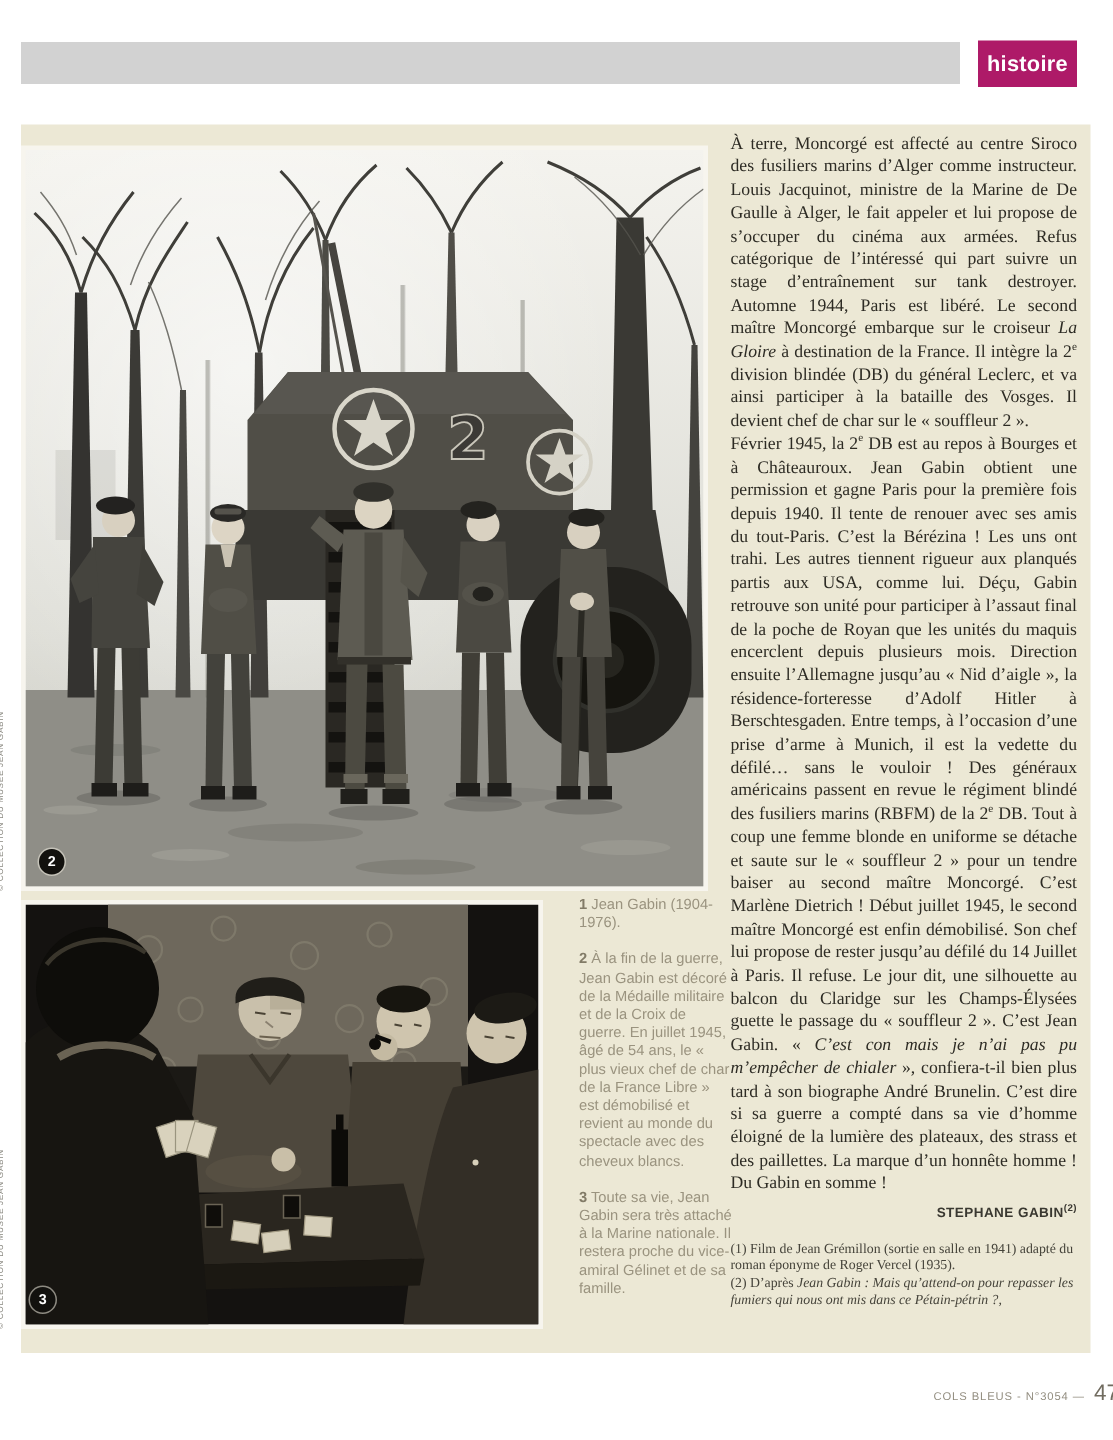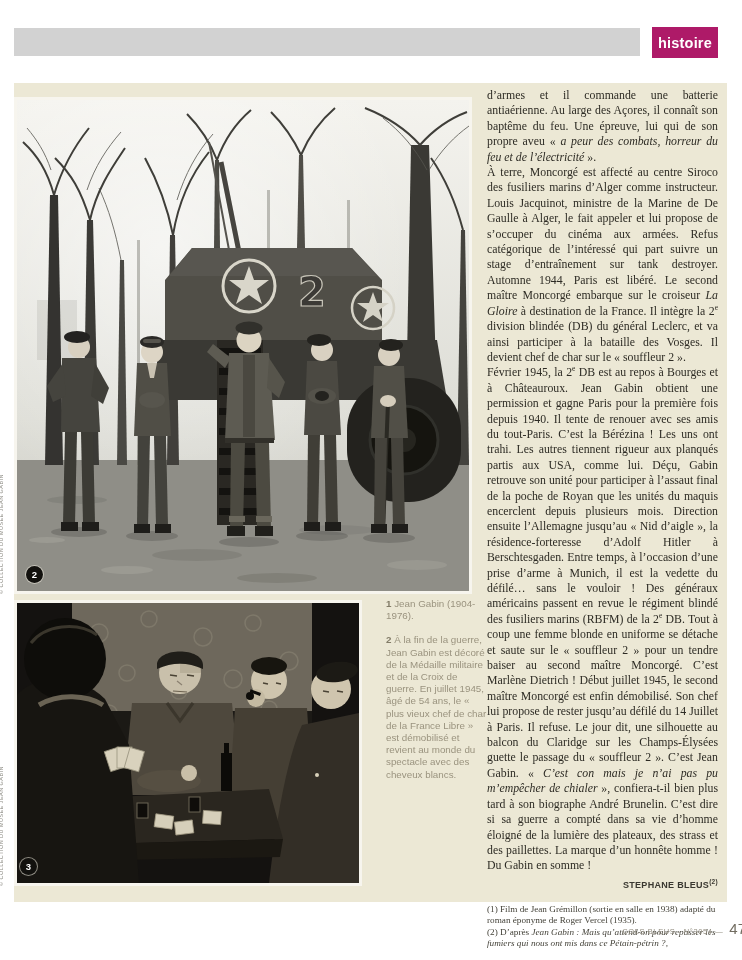--- a/index.html
+++ b/index.html
@@ -300,29 +300,29 @@
         </g>
       </g>
     </svg>
     <span class="photo-badge badge-3">3</span>
   </figure>
   <div class="credit credit-cards">© COLLECTION DU MUSÉE JEAN GABIN</div>
 
   <aside class="captions">
     <p class="cap"><b class="cap-num">1</b> <span>Jean Gabin (1904-1976).</span></p>
     <p class="cap"><b class="cap-num">2</b> <span>À la fin de la guerre, Jean Gabin est décoré de la Médaille militaire et de la Croix de guerre. En juillet 1945, âgé de 54 ans, le « plus vieux chef de char de la France Libre » est démobilisé et revient au monde du spectacle avec des cheveux blancs.</span></p>
+    <p class="cap"><b class="cap-num">3</b> <span>Toute sa vie, Jean Gabin sera très attaché à la Marine nationale. Il restera proche du vice-amiral Gélinet et de sa famille.</span></p>
   </aside>
 
   <section class="body-col">
-    <p class="para"><span>d’armes et il commande une batterie antiaérienne. Au large des Açores, il connaît son baptême du feu. Une épreuve, lui qui de son propre aveu « </span><i>a peur des combats, horreur du feu et de l’électricité</i><span> ».</span></p>
     <p class="para"><span>À terre, Moncorgé est affecté au centre Siroco des fusiliers marins d’Alger comme instructeur. Louis Jacquinot, ministre de la Marine de De Gaulle à Alger, le fait appeler et lui propose de s’occuper du cinéma aux armées. Refus catégorique de l’intéressé qui part suivre un stage d’entraînement sur tank destroyer. Automne 1944, Paris est libéré. Le second maître Moncorgé embarque sur le croiseur </span><i>La Gloire</i><span> à destination de la France. Il intègre la 2</span><sup>e</sup><span> division blindée (DB) du général Leclerc, et va ainsi participer à la bataille des Vosges. Il devient chef de char sur le « souffleur 2 ».</span></p>
     <p class="para"><span>Février 1945, la 2</span><sup>e</sup><span> DB est au repos à Bourges et à Châteauroux. Jean Gabin obtient une permission et gagne Paris pour la première fois depuis 1940. Il tente de renouer avec ses amis du tout-Paris. C’est la Bérézina ! Les uns ont trahi. Les autres tiennent rigueur aux planqués partis aux USA, comme lui. Déçu, Gabin retrouve son unité pour participer à l’assaut final de la poche de Royan que les unités du maquis encerclent depuis plusieurs mois. Direction ensuite l’Allemagne jusqu’au « Nid d’aigle », la résidence-forteresse d’Adolf Hitler à Berschtesgaden. Entre temps, à l’occasion d’une prise d’arme à Munich, il est la vedette du défilé… sans le vouloir ! Des généraux américains passent en revue le régiment blindé des fusiliers marins (RBFM) de la 2</span><sup>e</sup><span> DB. Tout à coup une femme blonde en uniforme se détache et saute sur le « souffleur 2 » pour un tendre baiser au second maître Moncorgé. C’est Marlène Dietrich ! Début juillet 1945, le second maître Moncorgé est enfin démobilisé. Son chef lui propose de rester jusqu’au défilé du 14 Juillet à Paris. Il refuse. Le jour dit, une silhouette au balcon du Claridge sur les Champs-Élysées guette le passage du « souffleur 2 ». C’est Jean Gabin. « </span><i>C’est con mais je n’ai pas pu m’empêcher de chialer</i><span> », confiera-t-il bien plus tard à son biographe André Brunelin. C’est dire si sa guerre a compté dans sa vie d’homme éloigné de la lumière des plateaux, des strass et des paillettes. La marque d’un honnête homme ! Du Gabin en somme !</span></p>
-    <p class="byline"><span>STEPHANE BLEUS</span><sup>(2)</sup></p>
+    <p class="byline"><span>STEPHANE GABIN</span><sup>(2)</sup></p>
     <div class="footnotes">
-      <p><span>(1) Film de Jean Grémillon (sortie en salle en 1938) adapté du roman éponyme de Roger Vercel (1935).</span></p>
+      <p><span>(1) Film de Jean Grémillon (sortie en salle en 1941) adapté du roman éponyme de Roger Vercel (1935).</span></p>
       <p><span>(2) D’après </span><i>Jean Gabin : Mais qu’attend-on pour repasser les fumiers qui nous ont mis dans ce Pétain-pétrin ?,</i></p>
     </div>
   </section>
 
   <div class="pagefooter">
     <span class="issue">COLS BLEUS - N°3054 —</span>
     <span class="pageno">47</span>
   </div>
 
 </div>

